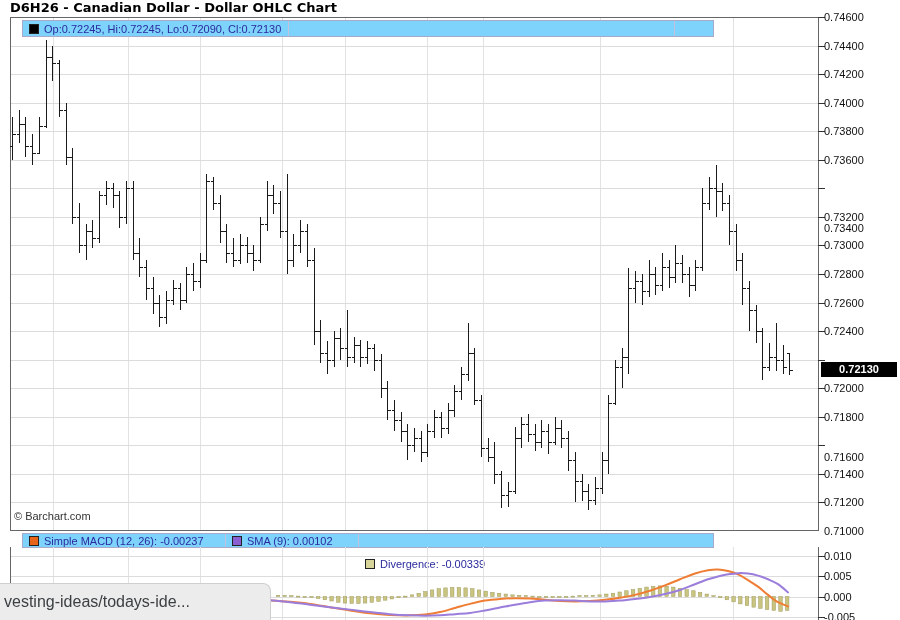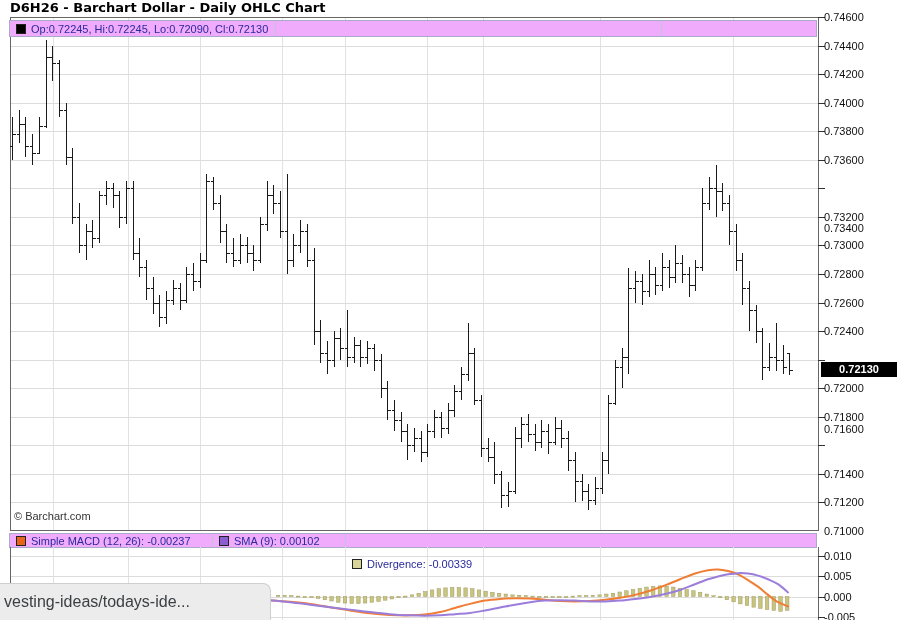--- a/index.html
+++ b/index.html
@@ -2,21 +2,21 @@
 <html><head>
 <meta charset="utf-8">
 <style>
   html,body{margin:0;padding:0;background:#fff;}
   #stage{position:relative;width:900px;height:620px;overflow:hidden;background:#fff;
          font-family:"Liberation Sans",sans-serif;}
   #chart-title{position:absolute;left:10px;top:0px;font:bold 13px "DejaVu Sans",sans-serif;color:#000;white-space:nowrap;}
   svg{position:absolute;display:block;}
   #main-svg{left:10px;top:17px;}
   #macd-svg{left:10px;top:547px;}
-  .legend-bar{position:absolute;left:9px;width:808px;background:#f0abfc;
+  .legend-bar{position:absolute;left:22px;width:692px;background:#7dd3fc;
               border:1px solid #a9a9c9;box-sizing:border-box;display:flex;align-items:center;}
   #top-legend{top:20px;height:17px;}
   #bottom-legend{top:533px;height:15px;}
   .legend-cell{display:flex;align-items:center;height:100%;box-sizing:border-box;
                border-right:1px solid #c2c2dc;padding-left:6px;overflow:hidden;}
   .legend-cell:last-child{border-right:none;margin-top:47px;}
   .legend-text{font:11px "Liberation Sans",sans-serif;color:#2a2a9d;white-space:nowrap;margin-left:5px;}
   .swatch{width:8px;height:8px;border:1px solid #222;flex:0 0 auto;}
   .ylab{position:absolute;left:824px;font:11px "Liberation Sans",sans-serif;color:#111;white-space:nowrap;}
   #price-box{position:absolute;left:821px;top:362px;width:76px;height:15px;background:#000;
@@ -25,21 +25,21 @@
   #status-tooltip{position:absolute;left:0;top:583px;width:271px;height:37px;background:#ececec;
                   border-top:1px solid #cfcfcf;border-right:1px solid #cfcfcf;border-top-right-radius:8px;
                   font:16px "Liberation Sans",sans-serif;color:#3c4043;display:flex;align-items:center;
                   padding-left:4px;box-sizing:border-box;z-index:9;white-space:nowrap;overflow:hidden;}
 </style>
 </head>
 <body>
 
 <div id="stage">
 
-  <div id="chart-title">D6H26 - Barchart Dollar - Daily OHLC Chart</div>
+  <div id="chart-title">D6H26 - Canadian Dollar - Dollar OHLC Chart</div>
 
   <svg id="main-svg" width="816" height="514" viewBox="0 0 816 514">
       <g stroke="#dcdcdc" stroke-width="1" shape-rendering="crispEdges">
         <line x1="43.5" y1="0" x2="43.5" y2="514" stroke="#e2e2e2"></line>
         <line x1="118.5" y1="0" x2="118.5" y2="514" stroke="#e2e2e2"></line>
         <line x1="190.5" y1="0" x2="190.5" y2="514" stroke="#e2e2e2"></line>
         <line x1="272.5" y1="0" x2="272.5" y2="514" stroke="#e2e2e2"></line>
         <line x1="335.5" y1="0" x2="335.5" y2="514" stroke="#e2e2e2"></line>
         <line x1="417.5" y1="0" x2="417.5" y2="514" stroke="#e2e2e2"></line>
         <line x1="473.5" y1="0" x2="473.5" y2="514" stroke="#e2e2e2"></line>
@@ -459,21 +459,21 @@
       <span class="ylab" style="top: 125px;">0.73800</span>
       <span class="ylab" style="top: 154px;">0.73600</span>
       <span class="ylab" style="top: 182px; margin-top: 40px;">0.73400</span>
       <span class="ylab" style="top: 211px;">0.73200</span>
       <span class="ylab" style="top: 239px;">0.73000</span>
       <span class="ylab" style="top: 268px;">0.72800</span>
       <span class="ylab" style="top: 297px;">0.72600</span>
       <span class="ylab" style="top: 325px;">0.72400</span>
       <span class="ylab" style="top: 382px;">0.72000</span>
       <span class="ylab" style="top: 411px;">0.71800</span>
-      <span class="ylab" style="top: 423px;">0.71600</span>
+      <span class="ylab" style="top: 451px;">0.71600</span>
       <span class="ylab" style="top: 468px;">0.71400</span>
       <span class="ylab" style="top: 496px;">0.71200</span>
       <span class="ylab" style="top: 525px;">0.71000</span>
     </div>
 
   <div id="price-box">0.72130</div>
 
   <div id="watermark">© Barchart.com</div>
 
   <div id="bottom-legend" class="legend-bar">

